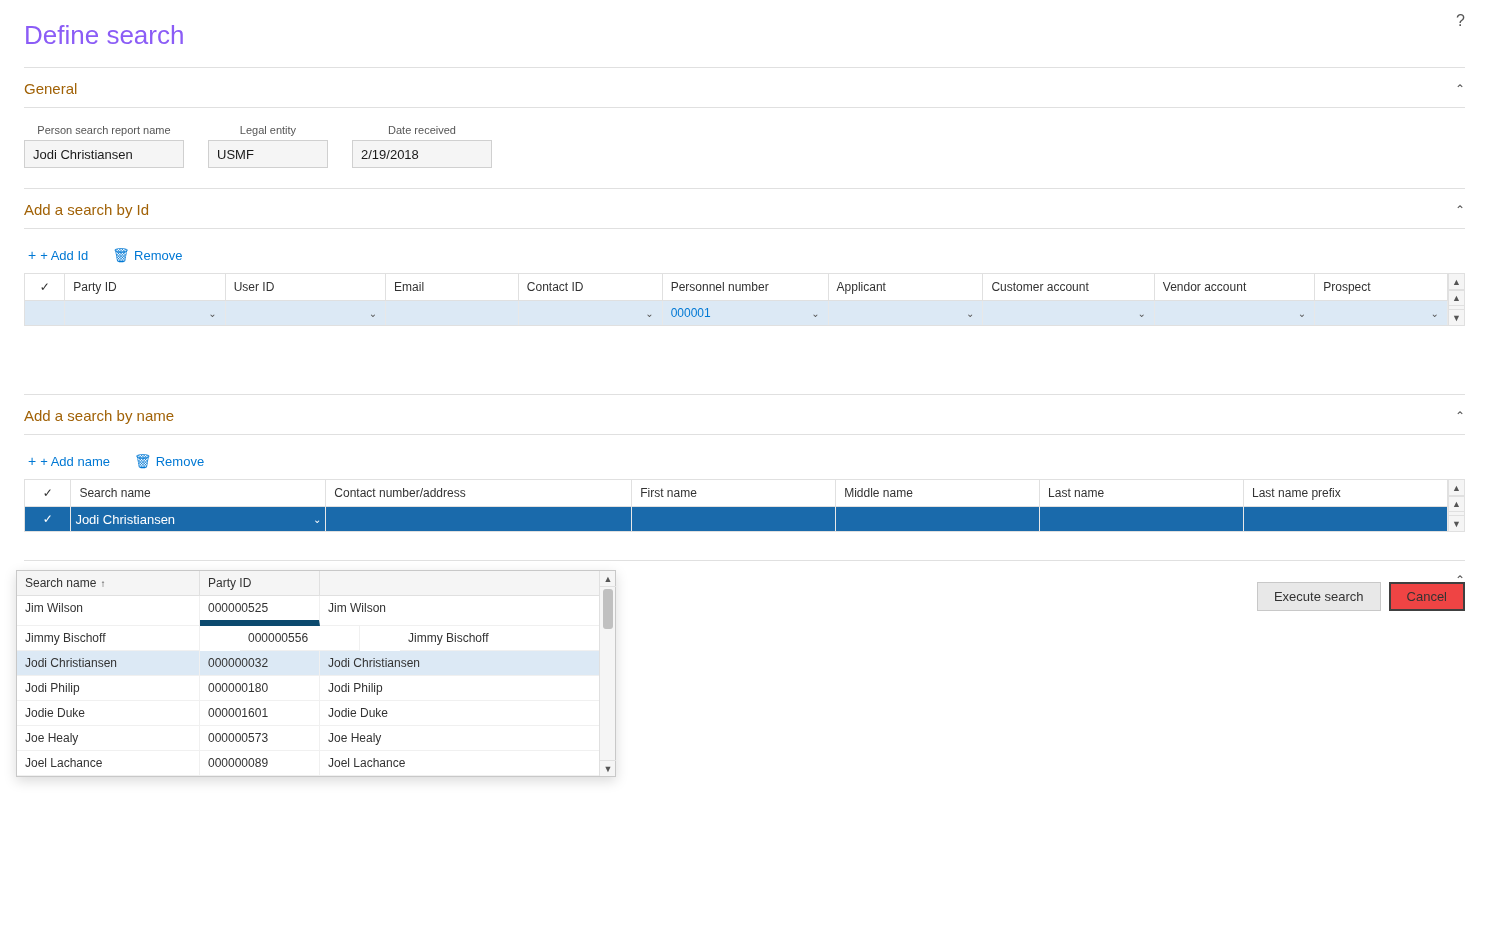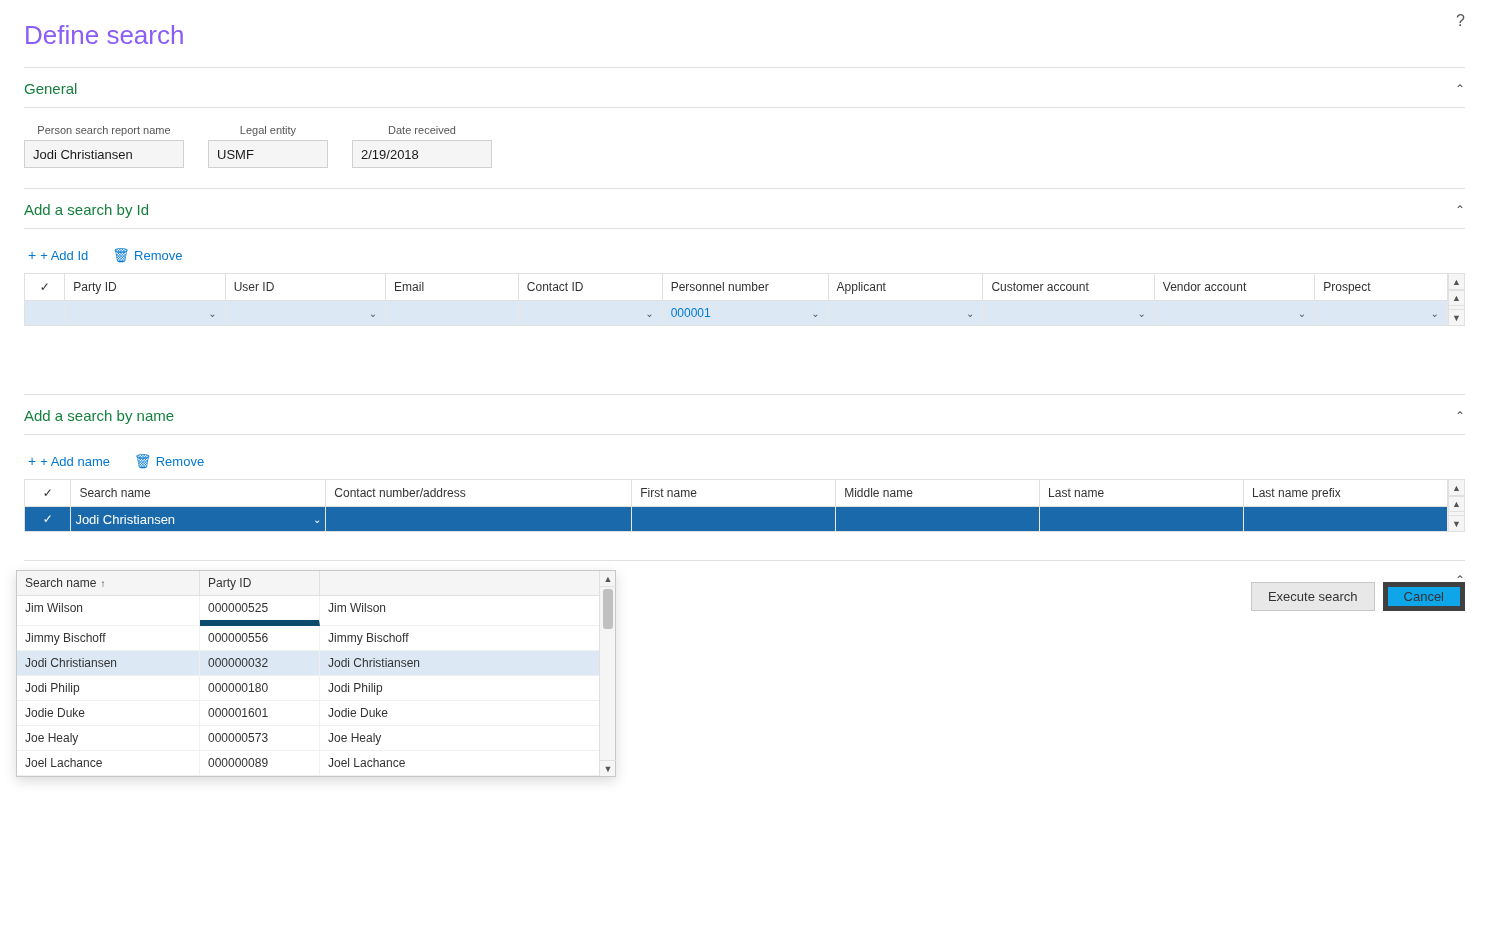--- a/index.html
+++ b/index.html
@@ -42,21 +42,21 @@
       display: flex;
       align-items: center;
       justify-content: space-between;
       padding: 12px 0 10px 0;
       border-bottom: 1px solid #e0e0e0;
       cursor: pointer;
     }
     .section-title {
       font-size: 15px;
       font-weight: 400;
-      color: #15803d;
+      color: #a16207;
     }
     .chevron-icon {
       font-size: 12px;
       color: #555;
     }
     .section-content {
       padding: 16px 0 20px 0;
     }
     .form-row {
       display: flex;
@@ -217,22 +217,22 @@
     }
     .btn-execute {
       background: #e8e8e8;
       border: 1px solid #c8c8c8;
       padding: 6px 16px;
       font-size: 13px;
       color: #333;
       cursor: pointer;
     }
     .btn-cancel {
-      background: #0ea5e9;
-      border: 5px solid #404040;
+      background: #ef4444;
+      border: 2px solid #404040;
       padding: 1px 16px;
       font-size: 13px;
       color: #333;
       cursor: pointer;
     }
     .check-icon { color: #333; font-size: 12px; }
     .sort-icon { font-size: 10px; }
 
     .name-row-selected td {
       background: #1a6aab;
@@ -465,21 +465,21 @@
           </div>
           <div style="width:120px;padding:5px 8px;font-size:12px;border-right:1px solid #e0e0e0;">Party ID</div>
         </div>
 
         <div id="popup-rows">
             <div style="display: flex;">
       <div style="width:183px;padding:5px 8px;font-size:12px;border-right:1px solid #f0f0f0;border-bottom:1px solid #f0f0f0;">Jim Wilson</div>
       <div style="width:120px;padding:5px 8px;font-size:12px;border-right:1px solid #f0f0f0;border-bottom:6px solid #0c4a6e;">000000525</div>
       <div style="flex:1;padding:5px 8px;font-size:12px;border-bottom:1px solid #f0f0f0;">Jim Wilson</div>
     </div>
-            <div style="display: flex;">
+            <div style="display: flex; gap: 40px;">
       <div style="width:183px;padding:5px 8px;font-size:12px;border-right:1px solid #f0f0f0;border-bottom:1px solid #f0f0f0;">Jimmy Bischoff</div>
       <div style="width:120px;padding:5px 8px;font-size:12px;border-right:1px solid #f0f0f0;border-bottom:1px solid #f0f0f0;">000000556</div>
       <div style="flex:1;padding:5px 8px;font-size:12px;border-bottom:1px solid #f0f0f0;">Jimmy Bischoff</div>
     </div>
             <div style="display: flex; background: rgb(220, 233, 245);">
       <div style="width:183px;padding:5px 8px;font-size:12px;border-right:1px solid #f0f0f0;border-bottom:1px solid #f0f0f0;">Jodi Christiansen</div>
       <div style="width:120px;padding:5px 8px;font-size:12px;border-right:1px solid #f0f0f0;border-bottom:1px solid #f0f0f0;">000000032</div>
       <div style="flex:1;padding:5px 8px;font-size:12px;border-bottom:1px solid #f0f0f0;">Jodi Christiansen</div>
     </div>
             <div style="display: flex;">

